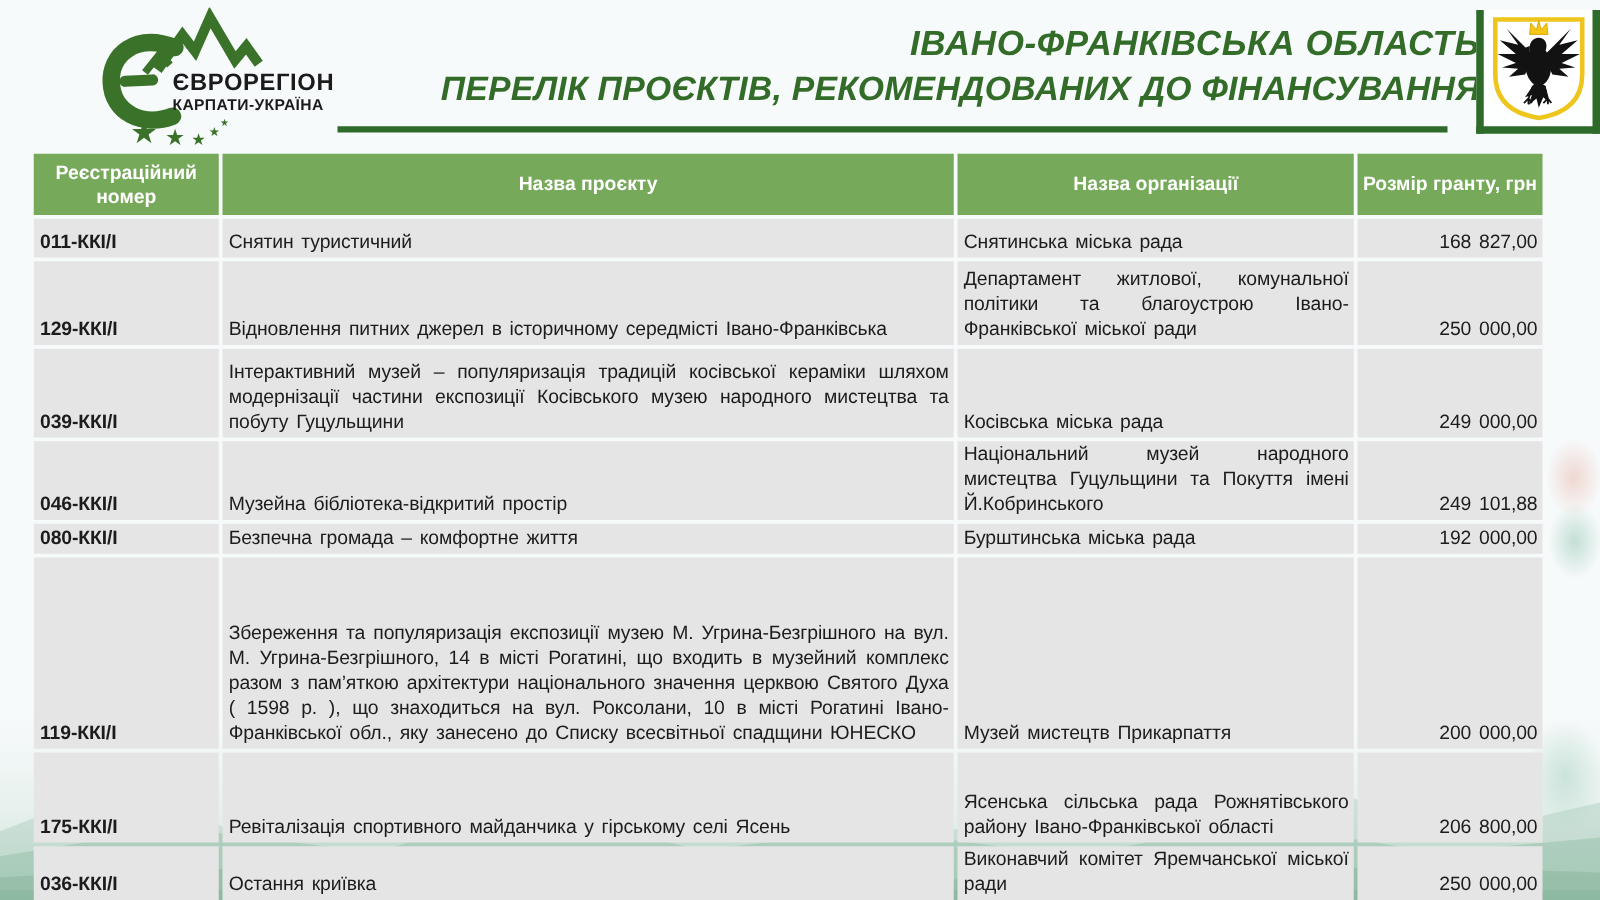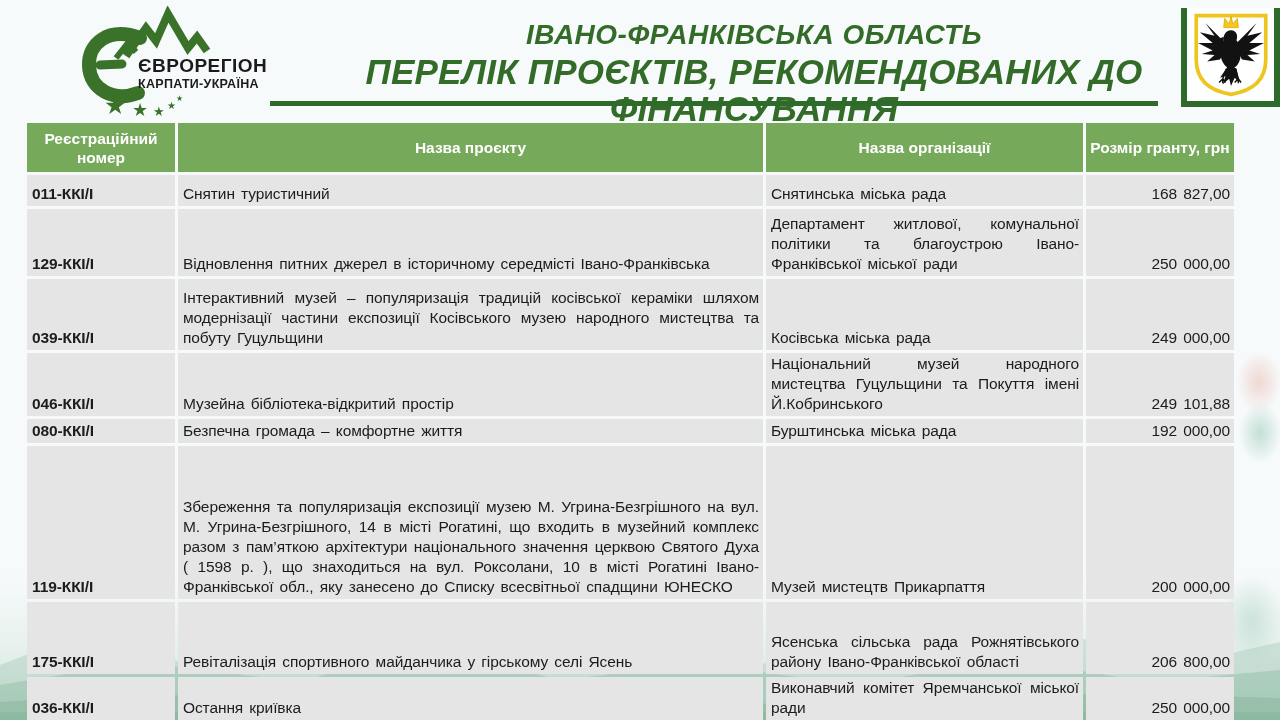--- a/index.html
+++ b/index.html
@@ -3,24 +3,24 @@
 <meta charset="utf-8">
 <style>
   html,body{margin:0;padding:0;}
   .slide{
     position:relative;width:1280px;height:720px;overflow:hidden;
     background:#f7fafb;
     font-family:"Liberation Sans","DejaVu Sans",sans-serif;
   }
   
   .logo{position:absolute;left:76px;top:6px;width:204px;height:114px;text-decoration:underline;}
-  .title-block{position:absolute;left:324px;top:16px;width:860px;text-align:center;
+  .title-block{position:absolute;left:324px;top:16px;width:860px;text-align:right;
     color:#336b28;font-style:italic;font-weight:700;line-height:37px;}
   .title-line1{font-size:28px;letter-spacing:.5px;}
-  .title-line2{font-size:35px;letter-spacing:.2px;}
+  .title-line2{font-size:27px;letter-spacing:.2px;}
   .title-underline{position:absolute;left:270px;top:101px;width:888px;height:5px;background:#2e6b2b;}
   .crest-box{position:absolute;left:1181px;top:8px;width:87px;height:93px;background:#fdfefe;
     border-left:6px solid #2e6b2b;border-right:6px solid #2e6b2b;border-bottom:6px solid #2e6b2b;
     display:flex;align-items:flex-start;justify-content:center;}
   .crest-box svg{margin-top:4px;}
   
   table.projects{
     position:absolute;left:24px;top:120px;z-index:2;
     border-collapse:separate;border-spacing:3px;table-layout:fixed;
   }

